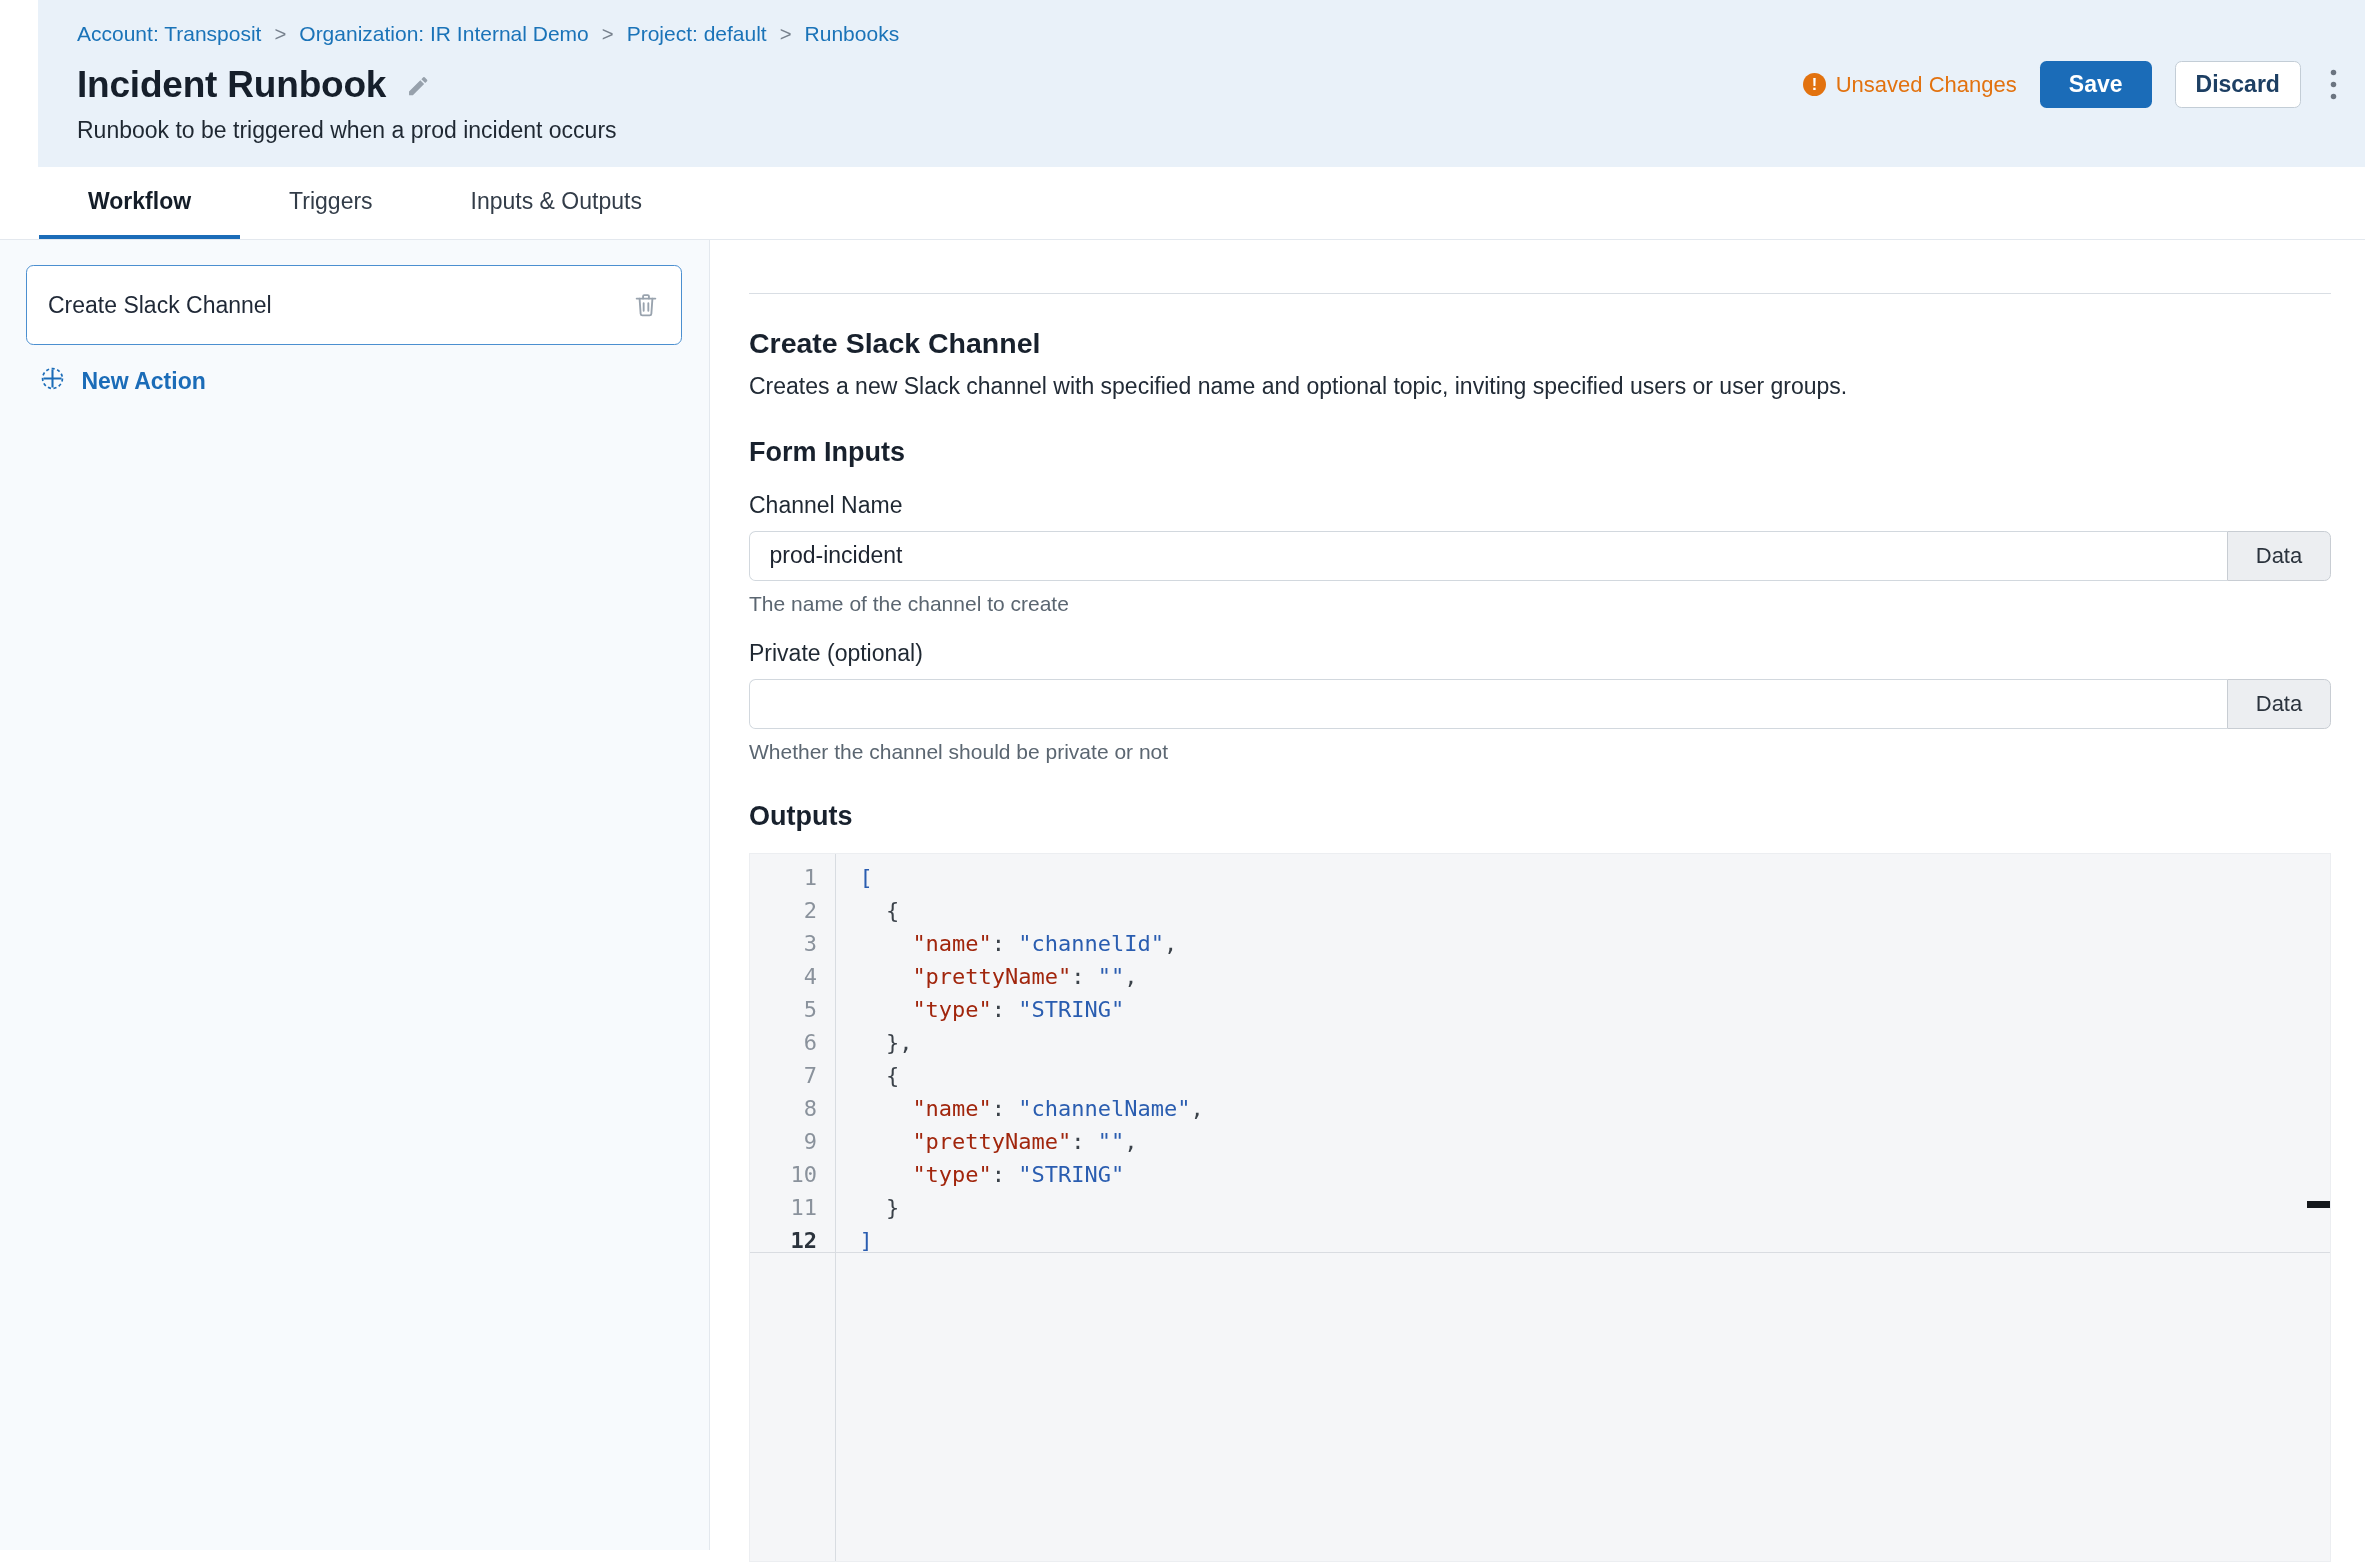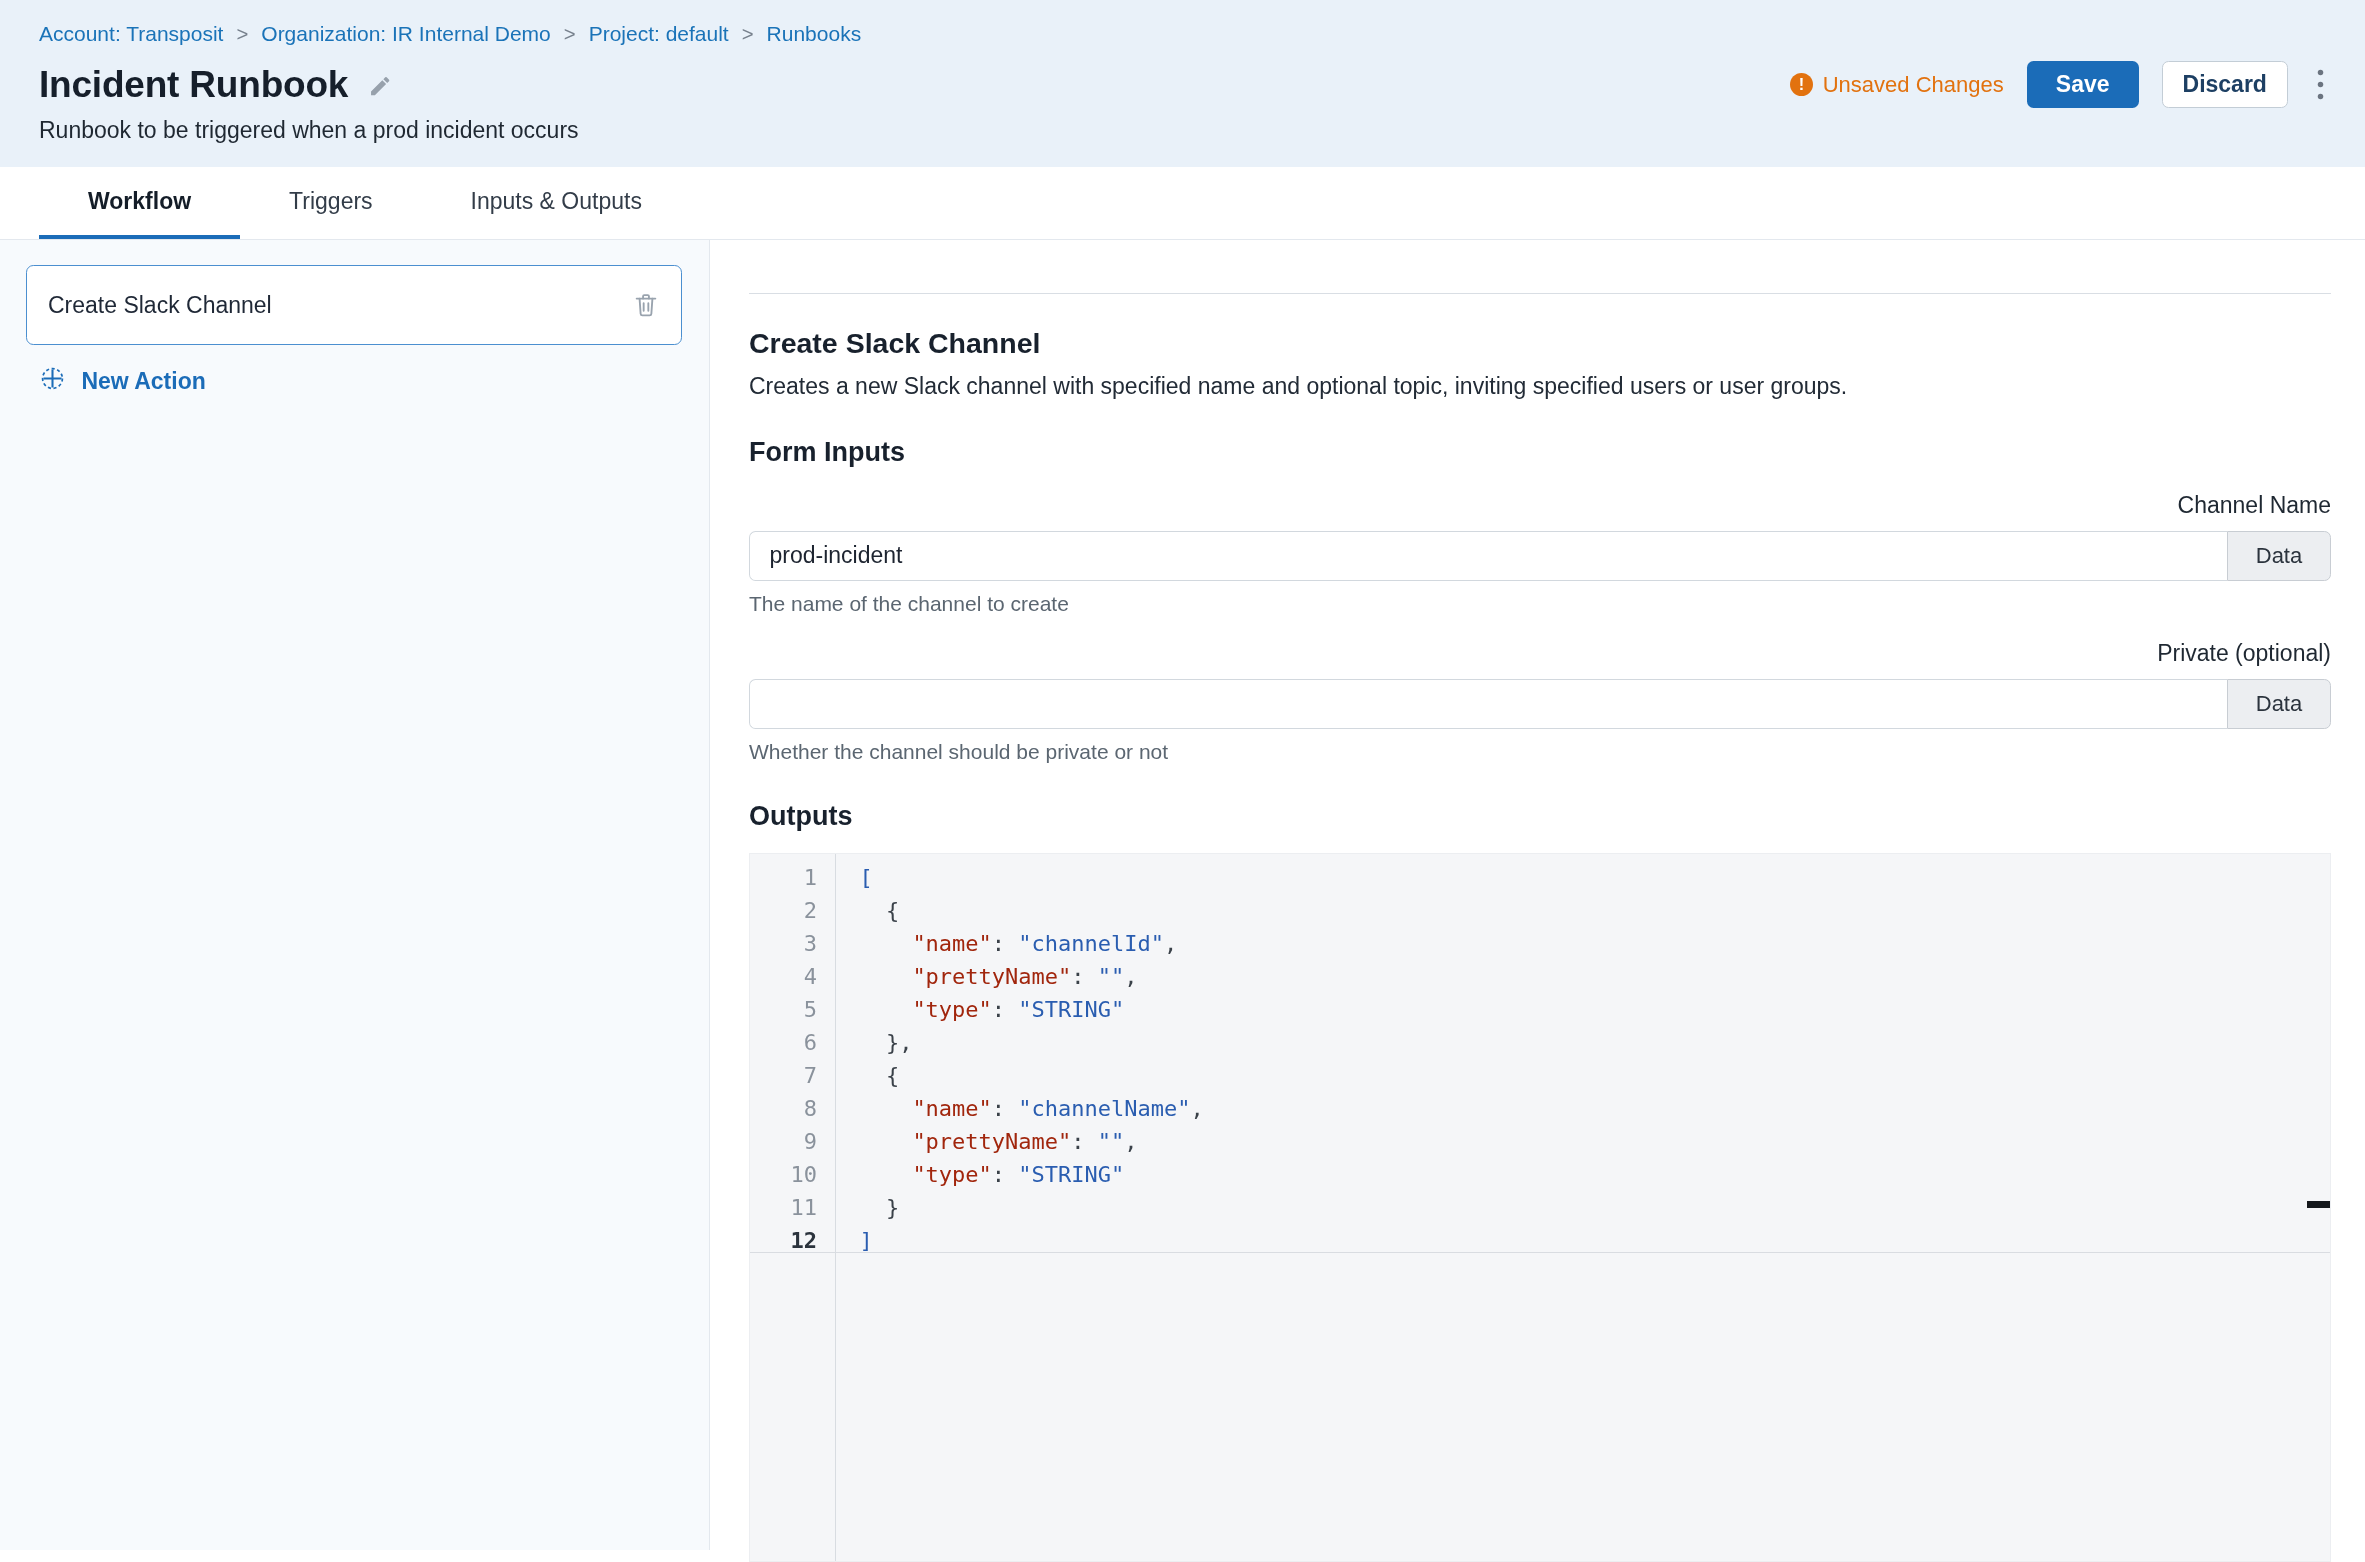--- a/index.html
+++ b/index.html
@@ -3,21 +3,21 @@
 <meta charset="utf-8">
 <style>
   * { margin:0; padding:0; box-sizing:border-box; }
   html,body { width:2366px; height:1562px; }
   body {
     font-family:"Liberation Sans","DejaVu Sans",sans-serif;
     background:#ffffff; color:#1d2531; overflow:hidden;
   }
 
   
-  .header { height:167px; background:#e9f1f9; padding:21px 39px 0 39px; }
+  .header { height:167px; background:#e9f1f9; padding:21px 26px 0 39px;margin-left:38px; }
   .breadcrumb { font-size:21px; line-height:26px; display:flex; align-items:center; }
   .breadcrumb a { color:#1a73b8; text-decoration:none; cursor:pointer; }
   .breadcrumb .sep { color:#77818d; margin:0 13px; font-size:20.3px; }
 
   .title-row { display:flex; align-items:center; margin-top:13px; height:49px; }
   .page-title { font-size:37px; font-weight:bold; color:#161f2b; letter-spacing:-0.2px; }
   .edit-icon { margin-left:19.5px; margin-top:6.5px; cursor:pointer; }
   .header-controls { margin-left:auto; display:flex; align-items:center; gap:23px; }
   .unsaved { display:flex; align-items:center; gap:9.8px; color:#e2720f; font-size:22px; font-weight:500; }
   .warn-circle { width:23px; height:23px; border-radius:50%; background:#e2720f; color:#fff;
@@ -45,21 +45,21 @@
   .step-label { font-size:23px; color:#1f2836; }
   .trash { margin-left:auto; cursor:pointer; display:flex; align-items:center; }
   .new-action { display:flex; align-items:center; gap:13px; margin-top:18px; margin-left:11.4px;
     color:#1b6cb8; font-weight:bold; font-size:23px; cursor:pointer; }
 
   .main { flex:1; background:#fff; padding:0 35px 0 39px; }
   .top-rule { height:0.8px; background:#d9dee4; margin-top:53px; }
   .action-title { font-size:28.5px; font-weight:bold; margin-top:33px; color:#18212d; }
   .action-desc { font-size:23px; margin-top:13px; color:#222b36; }
   .section-heading { font-size:27px; font-weight:bold; margin-top:37px; color:#18212d; }
-  .field-label { font-size:23px; margin-top:24.4px; color:#1f2832;text-align:right; }
+  .field-label { font-size:23px; margin-top:24.4px; color:#1f2832; }
   .input-group { display:flex; margin-top:11.4px; height:50px; }
   .input-group input { flex:1; border:0.8px solid #d2d8de; border-right:none; border-radius:6.5px 0 0 6.5px;
     font-size:23px; padding:0 19.5px; color:#1d2430; background:#fff; font-family:inherit; outline:none; }
   .data-btn { width:104px; background:#eceef1; border:0.8px solid #c8cdd3; border-radius:0 6.5px 6.5px 0;
     font-size:22px; color:#2b333d; display:flex; align-items:center; justify-content:center; cursor:pointer; }
   .field-help { font-size:21px; color:#5b6671; margin-top:11.4px; }
 
   
   .code-editor { position:relative; margin-top:21px; height:709px; background:#f5f6f8;
     border:0.8px solid #eceef1; font-family:"DejaVu Sans Mono","Liberation Mono",monospace;

